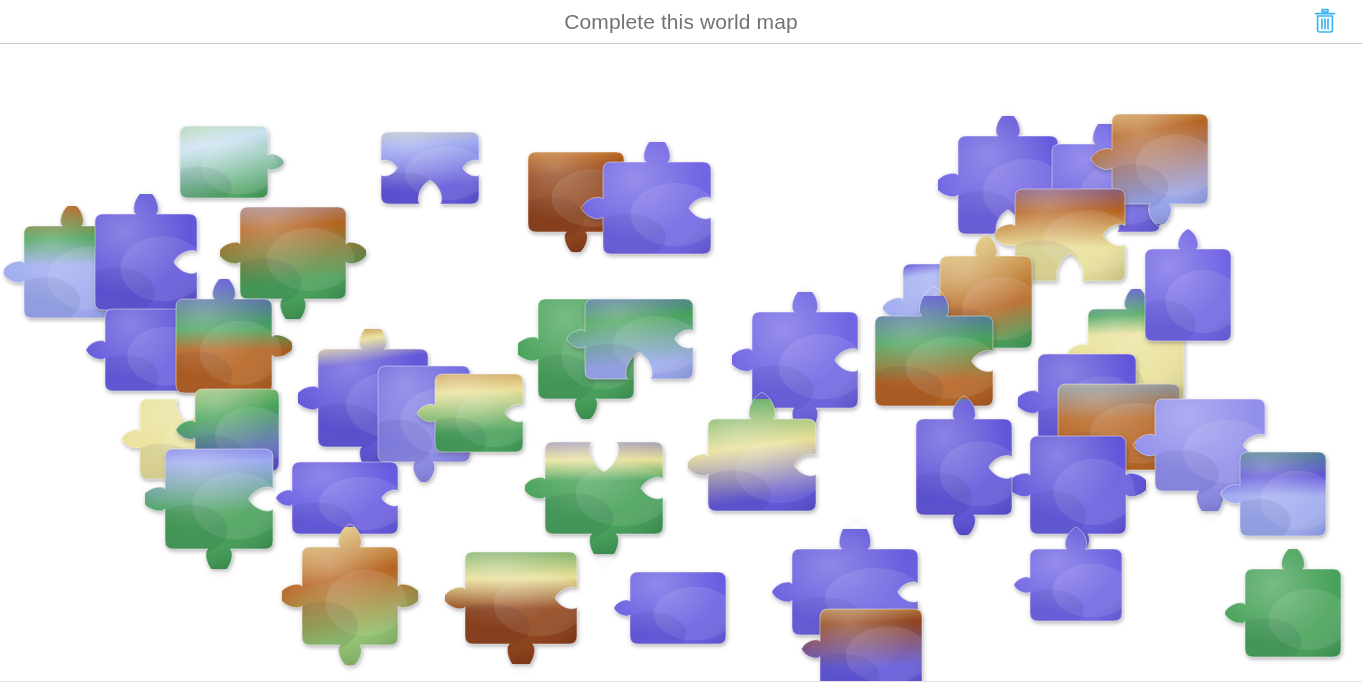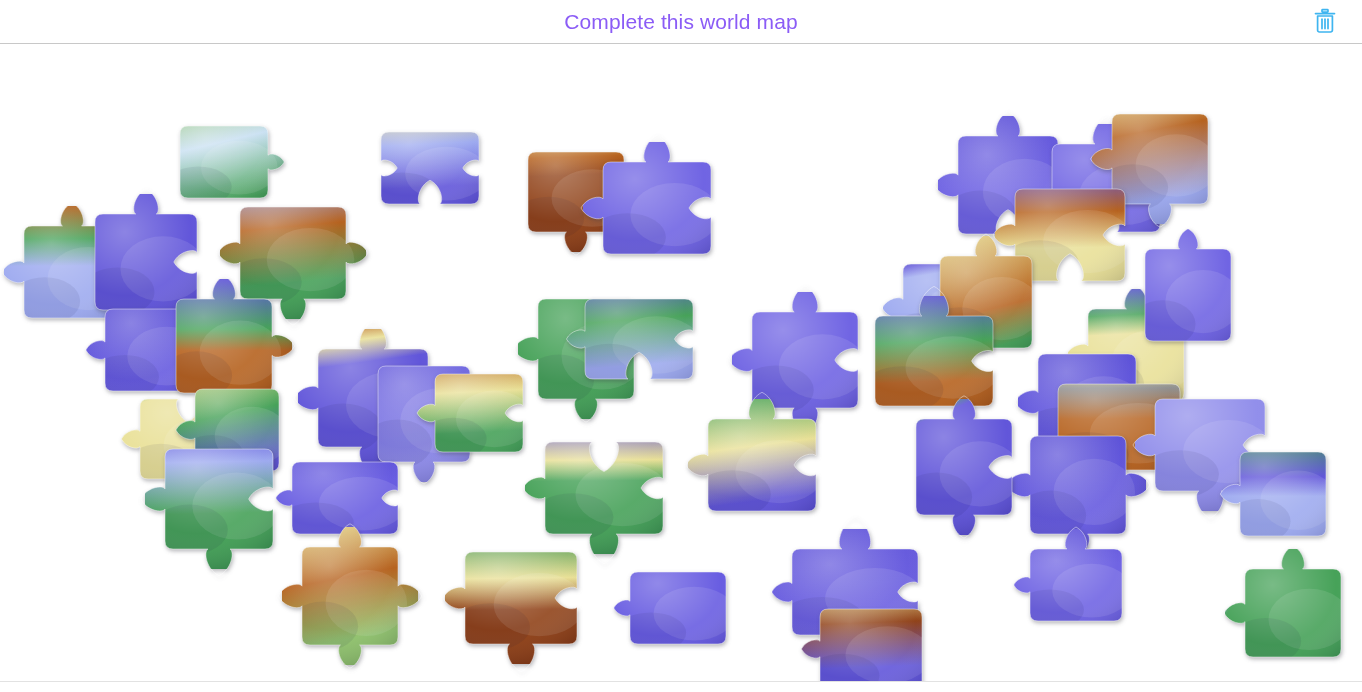--- a/index.html
+++ b/index.html
@@ -20,21 +20,21 @@
     background: #ffffff;
     border-bottom: 1px solid #c8c8c8;
   }
   #page-title {
     position: absolute;
     left: 0; right: 0; top: 0;
     line-height: 43px;
     text-align: center;
     font-size: 21px;
     font-weight: 400;
-    color: #8b5cf6;
+    color: #737373;
     letter-spacing: 0.1px;
     user-select: none;
   }
   #trash-button {
     position: absolute;
     right: 20px; top: 5px;
     width: 34px; height: 34px;
     display: flex; align-items: center; justify-content: center;
     cursor: pointer;
     background: transparent;

